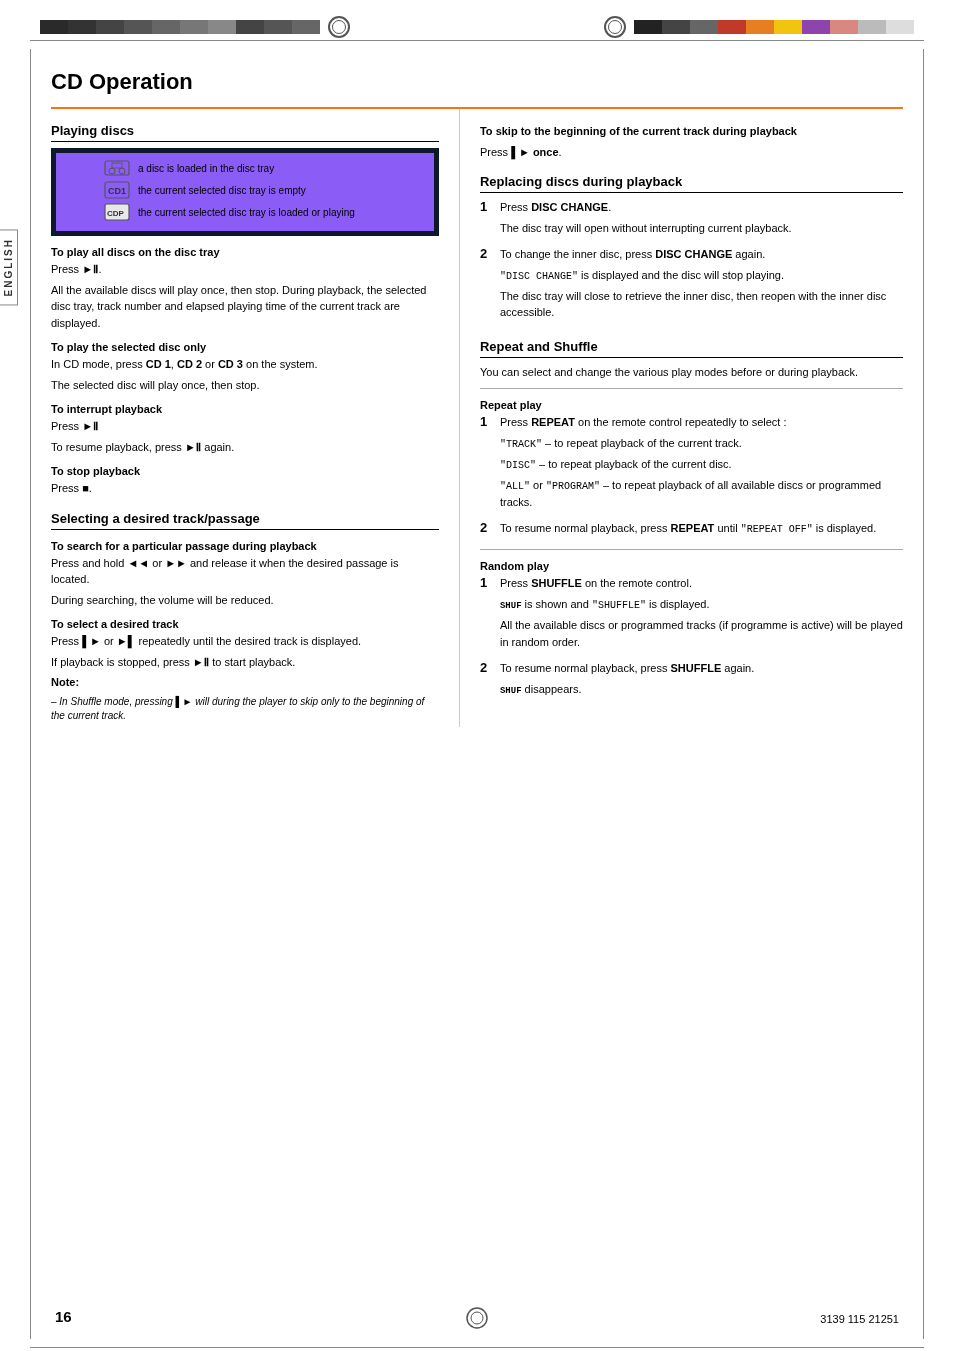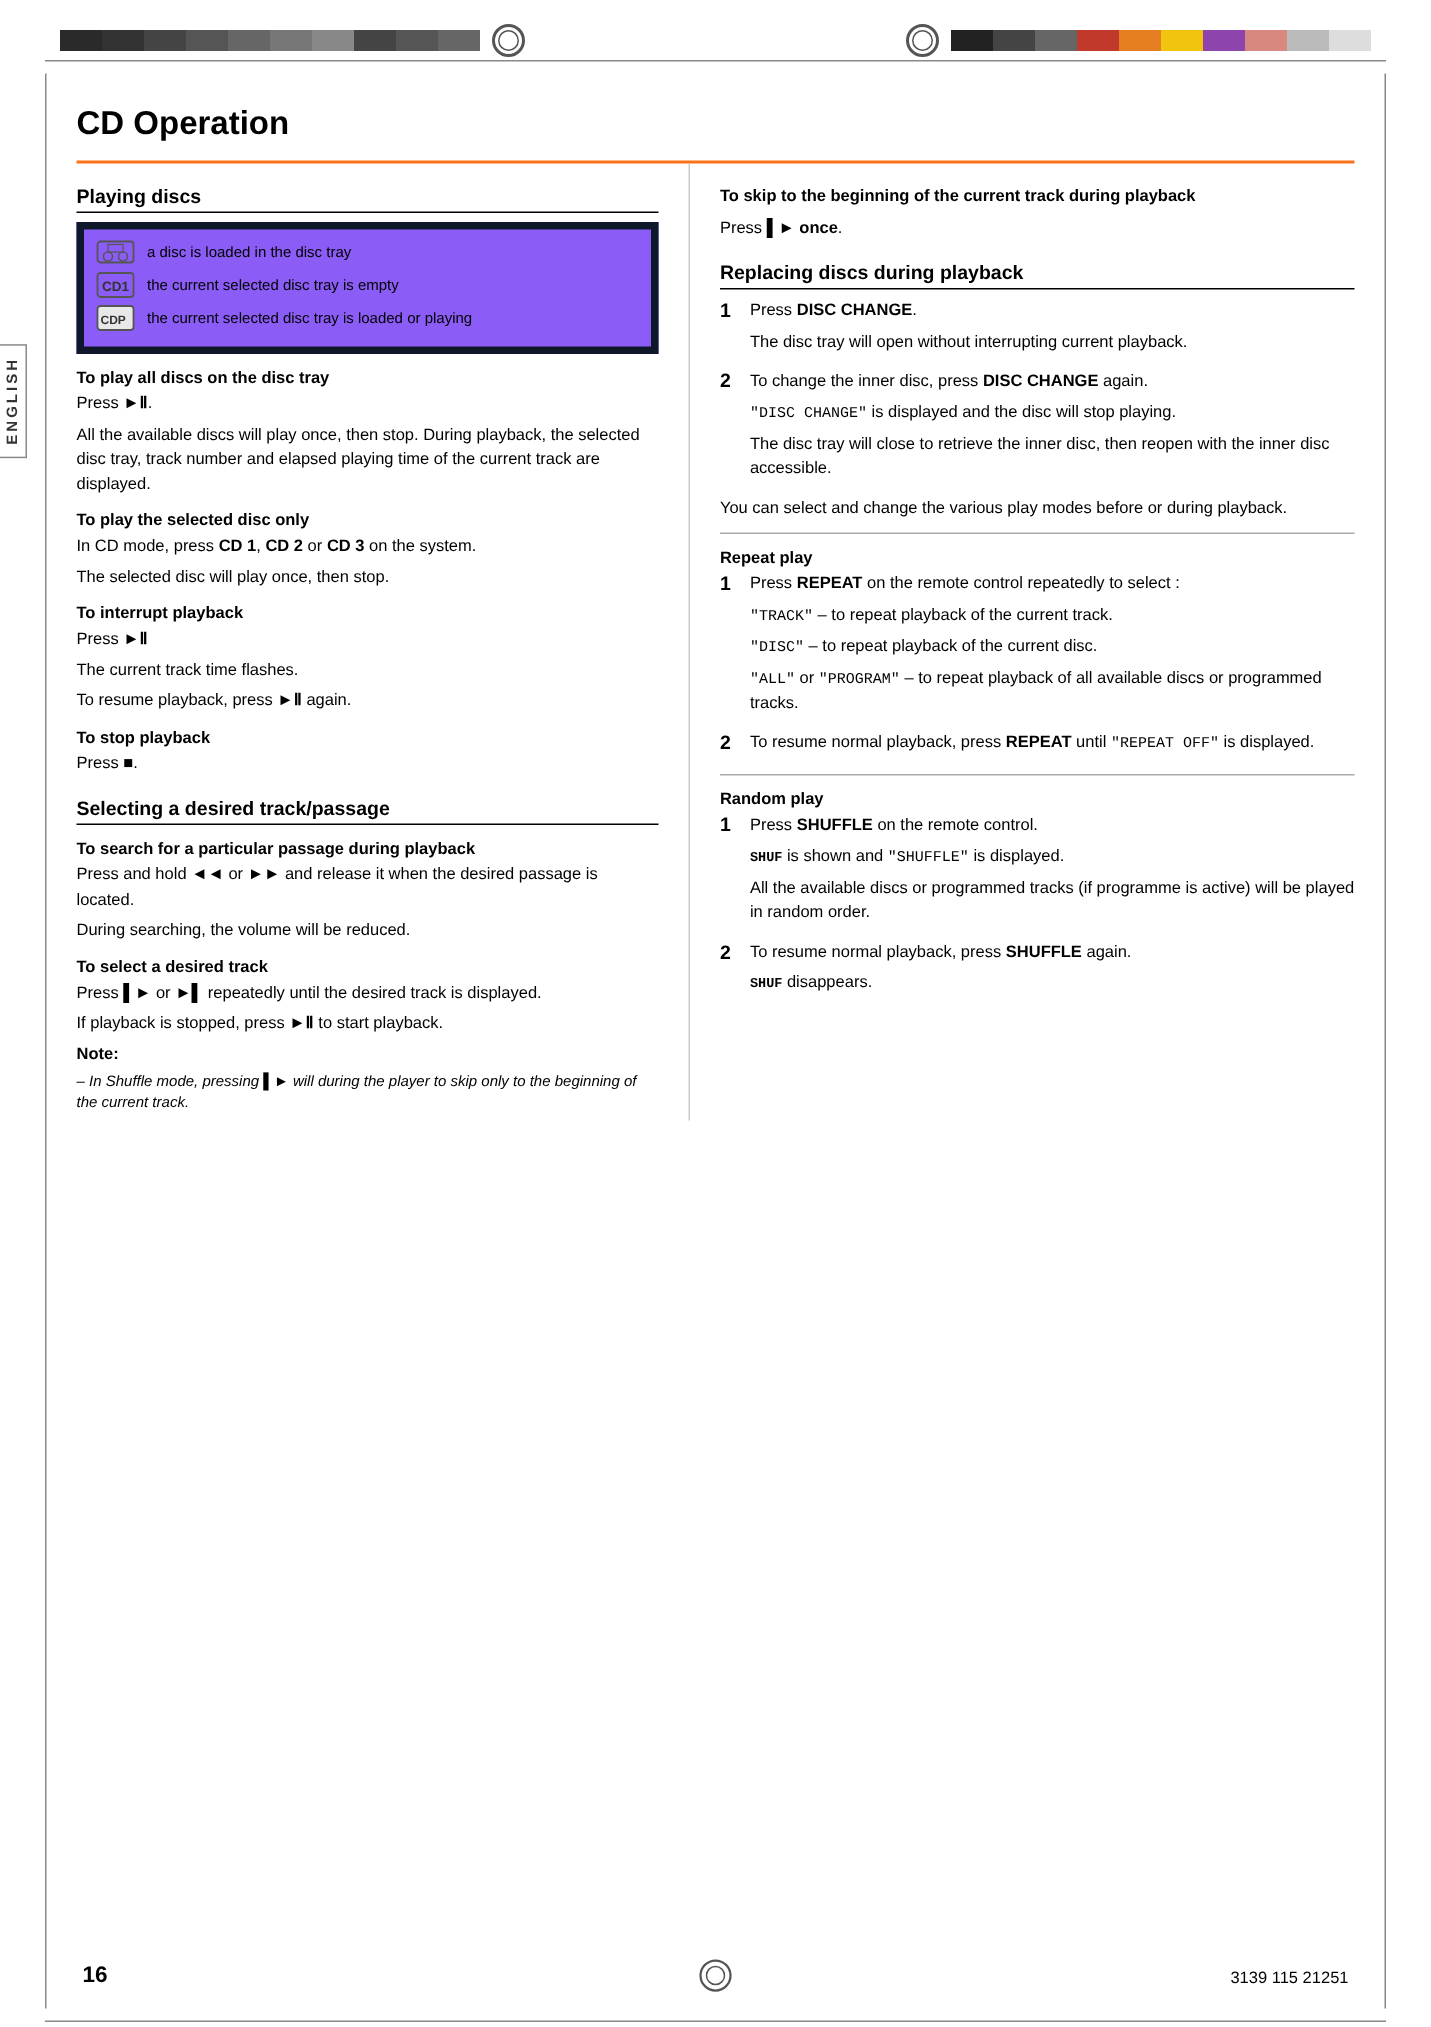--- a/index.html
+++ b/index.html
@@ -152,20 +152,21 @@
       margin-bottom: 4px;
       font-size: 10px;
     }
 
     .disc-icon {
       width: 26px;
       height: 18px;
       display: flex;
       align-items: center;
       justify-content: flex-end;
+      margin-left: 40px;
     }
 
     .bold { font-weight: bold; }
     .monospace { font-family: 'Courier New', monospace; font-size: 10px; }
 
     .numbered-item {
       display: flex;
       gap: 6px;
       margin-bottom: 6px;
     }
@@ -324,21 +325,20 @@
         <div class="sub-section-title">To play all discs on the disc tray</div>
         <p class="body-text">Press <span class="bold">►Ⅱ</span>.</p>
         <p class="body-text">All the available discs will play once, then stop. During playback, the selected disc tray, track number and elapsed playing time of the current track are displayed.</p>
 
         <div class="sub-section-title">To play the selected disc only</div>
         <p class="body-text">In CD mode, press <span class="bold">CD 1</span>, <span class="bold">CD 2</span> or <span class="bold">CD 3</span> on the system.</p>
         <p class="body-text">The selected disc will play once, then stop.</p>
 
         <div class="sub-section-title">To interrupt playback</div>
         <p class="body-text">Press <span class="bold">►Ⅱ</span></p>
-        <p class="body-text">The current track time flashes.</p>
         <p class="body-text">To resume playback, press <span class="bold">►Ⅱ</span> again.</p>
 
         <div class="sub-section-title">To stop playback</div>
         <p class="body-text">Press <span class="bold">■</span>.</p>
 
         <div class="section-title">Selecting a desired track/passage</div>
 
         <div class="sub-section-title">To search for a particular passage during playback</div>
         <p class="body-text">Press and hold <span class="bold">◄◄</span> or <span class="bold">►►</span> and release it when the desired passage is located.</p>
         <p class="body-text">During searching, the volume will be reduced.</p>
@@ -371,20 +371,21 @@
 
         <div class="numbered-item">
           <span class="num">2</span>
           <div class="num-content">
             <p>To change the inner disc, press <span class="bold">DISC CHANGE</span> again.</p>
             <p style="margin-top:4px;"><span class="monospace">"DISC CHANGE"</span> is displayed and the disc will stop playing.</p>
             <p style="margin-top:4px;">The disc tray will close to retrieve the inner disc, then reopen with the inner disc accessible.</p>
           </div>
         </div>
 
+        <div class="section-title">Repeat and Shuffle</div>
         <p class="body-text">You can select and change the various play modes before or during playback.</p>
 
         <hr class="section-divider">
         <div class="sub-section-title">Repeat play</div>
 
         <div class="numbered-item">
           <span class="num">1</span>
           <div class="num-content">
             <p>Press <span class="bold">REPEAT</span> on the remote control repeatedly to select :</p>
             <p style="margin-top:3px;"><span class="monospace">"TRACK"</span> – to repeat playback of the current track.</p>

